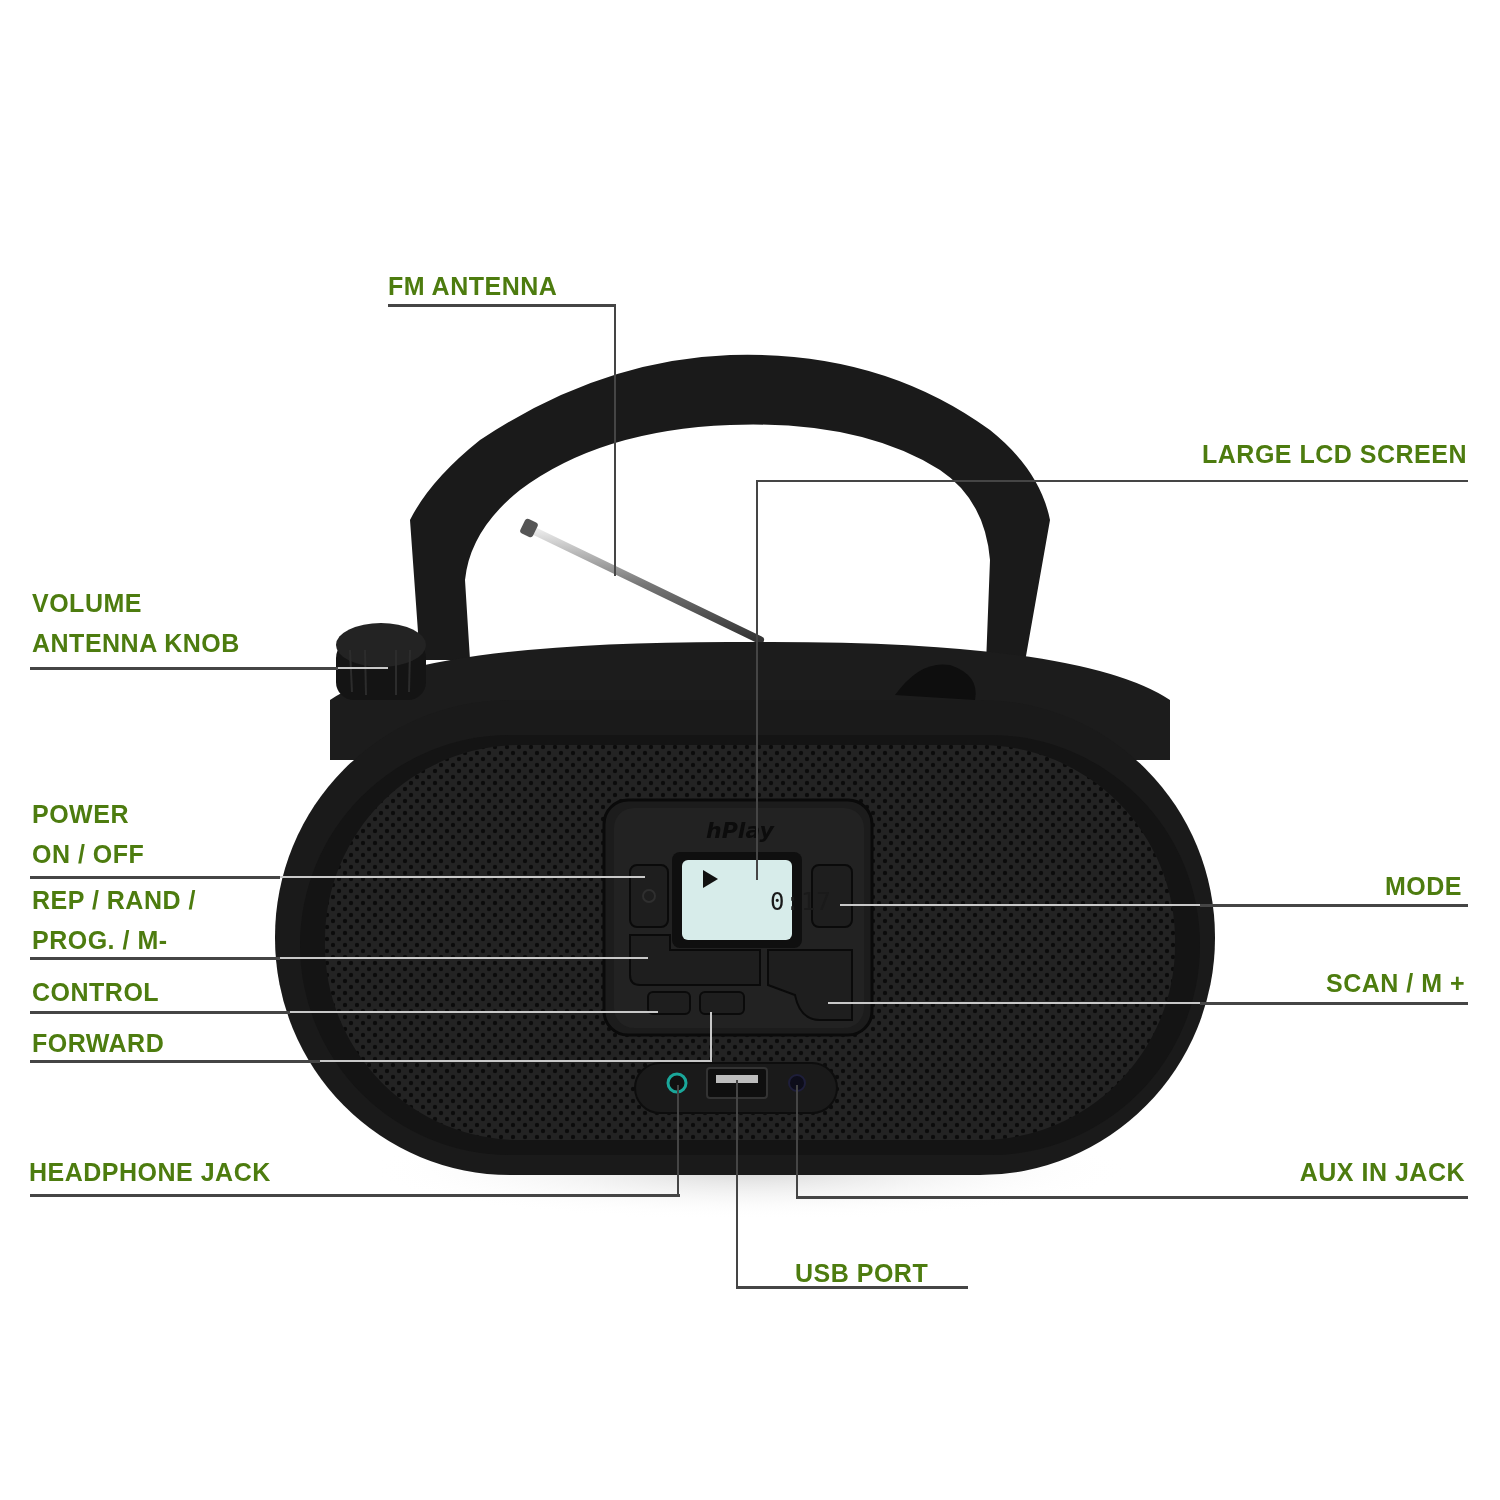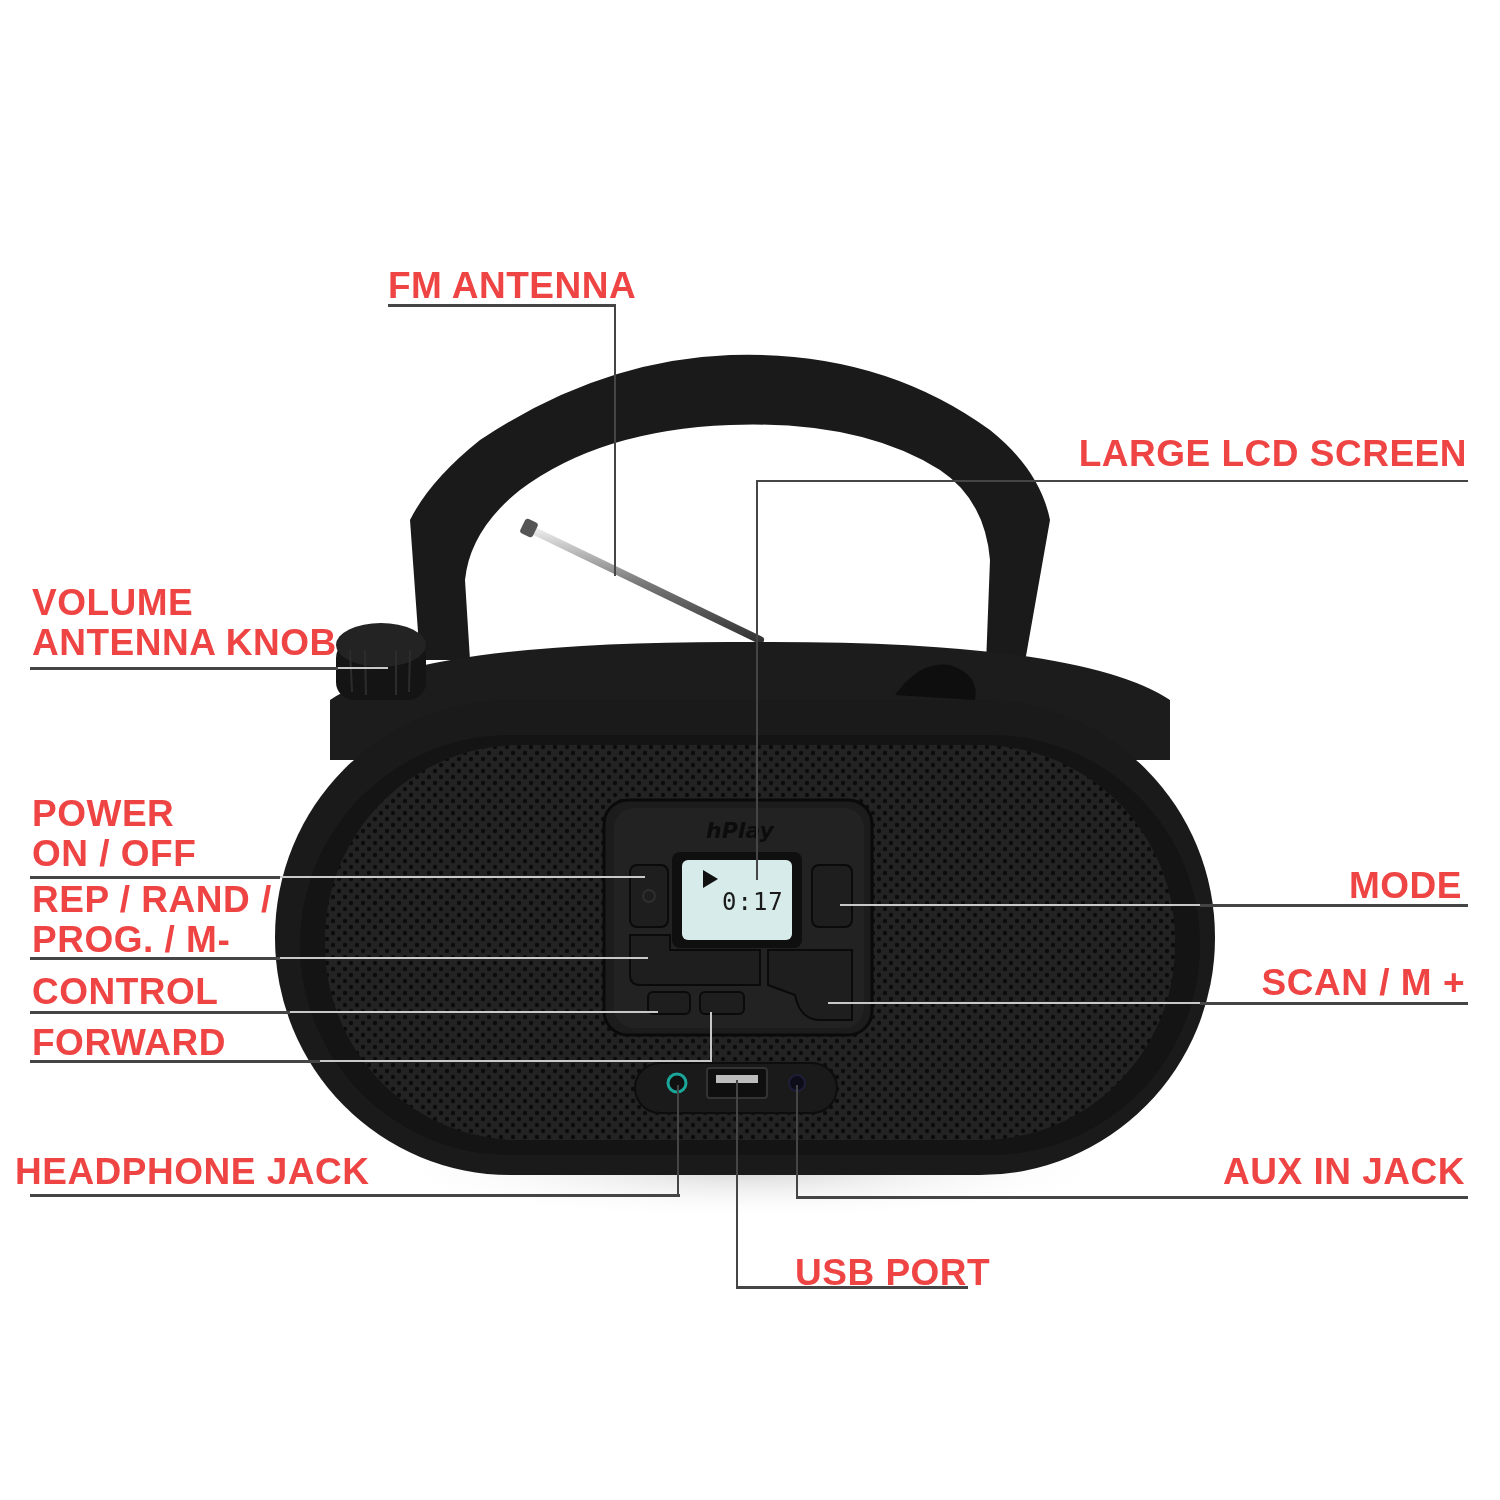--- a/index.html
+++ b/index.html
@@ -1,22 +1,22 @@
 <!DOCTYPE html>
 <html><head>
 <meta charset="utf-8">
 <style>
   html, body { margin:0; padding:0; background:#ffffff; }
   body { width:1500px; height:1500px; position:relative; overflow:hidden; font-family:"Liberation Sans", sans-serif; }
-  .label { position:absolute; color:#ef4444; font-weight:700; font-size:37px; letter-spacing:0.5px; line-height:40px; white-space:nowrap; }
+  .label { position:absolute; color:#4d7c0f; font-weight:700; font-size:25px; letter-spacing:0.5px; line-height:40px; white-space:nowrap; }
   .label.right { text-align:center; }
   .ln { position:absolute; background:#454545; }
   .ln.on-dark { background:#c8c8c8; }
   svg.device { position:absolute; left:0; top:0; }
-  .lcd-text { position:absolute; font-family:"DejaVu Sans Mono", monospace; color:#1a1a1a; font-size:24px; letter-spacing:1px; }
+  .lcd-text { position:absolute; font-family:"DejaVu Sans Mono", monospace; color:#1a1a1a; font-size:24px; letter-spacing:1px;margin-left:48px; }
 </style>
 </head>
 <body>
 
 <svg class="device" width="1500" height="1500" viewBox="0 0 1500 1500">
   <defs>
     <pattern id="grille" width="12" height="12" patternUnits="userSpaceOnUse">
       <rect width="12" height="12" fill="#232323"></rect>
       <circle cx="3" cy="3" r="2.2" fill="#0b0b0b"></circle>
       <circle cx="9" cy="9" r="2.2" fill="#0b0b0b"></circle>
@@ -130,21 +130,21 @@
 <div class="ln on-dark" style="left:710px; top:1012px; width:2px; height:50px;"></div>
 
 <div class="label right" style="right:38px; top:866px;">MODE</div>
 <div class="ln on-dark" style="left:840px; top:904px; width:375px; height:2px;"></div>
 <div class="ln" style="left:1200px; top:904px; width:268px; height:3px;"></div>
 
 <div class="label right" style="right:35px; top:963px;">SCAN / M +</div>
 <div class="ln on-dark" style="left:828px; top:1002px; width:372px; height:2px;"></div>
 <div class="ln" style="left:1200px; top:1002px; width:268px; height:3px;"></div>
 
-<div class="label" style="left:15px; top:1152px;">HEADPHONE JACK</div>
+<div class="label" style="left:29px; top:1152px;">HEADPHONE JACK</div>
 <div class="ln" style="left:30px; top:1194px; width:650px; height:3px;"></div>
 <div class="ln" style="left:677px; top:1085px; width:2px; height:111px;"></div>
 
 <div class="label right" style="right:35px; top:1152px;">AUX IN JACK</div>
 <div class="ln" style="left:796px; top:1196px; width:672px; height:3px;"></div>
 <div class="ln" style="left:796px; top:1085px; width:2px; height:113px;"></div>
 
 <div class="label" style="left:795px; top:1245px;margin-top:8px;">USB PORT</div>
 <div class="ln" style="left:736px; top:1286px; width:232px; height:3px;"></div>
 <div class="ln" style="left:736px; top:1080px; width:2px; height:208px;"></div>

